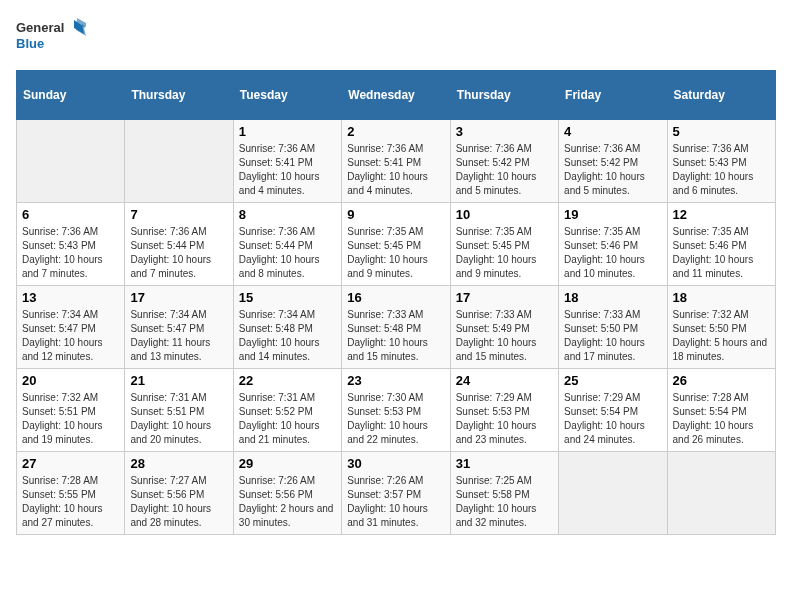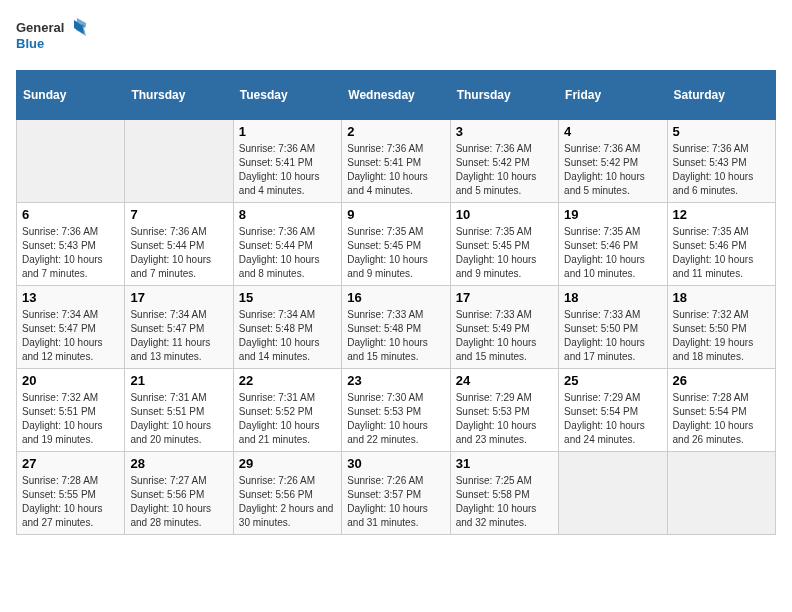--- a/index.html
+++ b/index.html
@@ -256,21 +256,21 @@
           <div>Sunrise: 7:33 AM</div>
           <div>Sunset: 5:50 PM</div>
           <div>Daylight: 10 hours and 17 minutes.</div>
         </div>
       </td>
         <td>
         <span class="day-number">18</span>
         <div class="day-info">
           <div>Sunrise: 7:32 AM</div>
           <div>Sunset: 5:50 PM</div>
-          <div>Daylight: 19 hours and 18 minutes.</div>
+          <div>Daylight: 5 hours and 18 minutes.</div>
         </div>
       </td>
       </tr>
       <tr>
         <td>
         <span class="day-number">20</span>
         <div class="day-info">
           <div>Sunrise: 7:32 AM</div>
           <div>Sunset: 5:51 PM</div>
           <div>Daylight: 10 hours and 19 minutes.</div>

